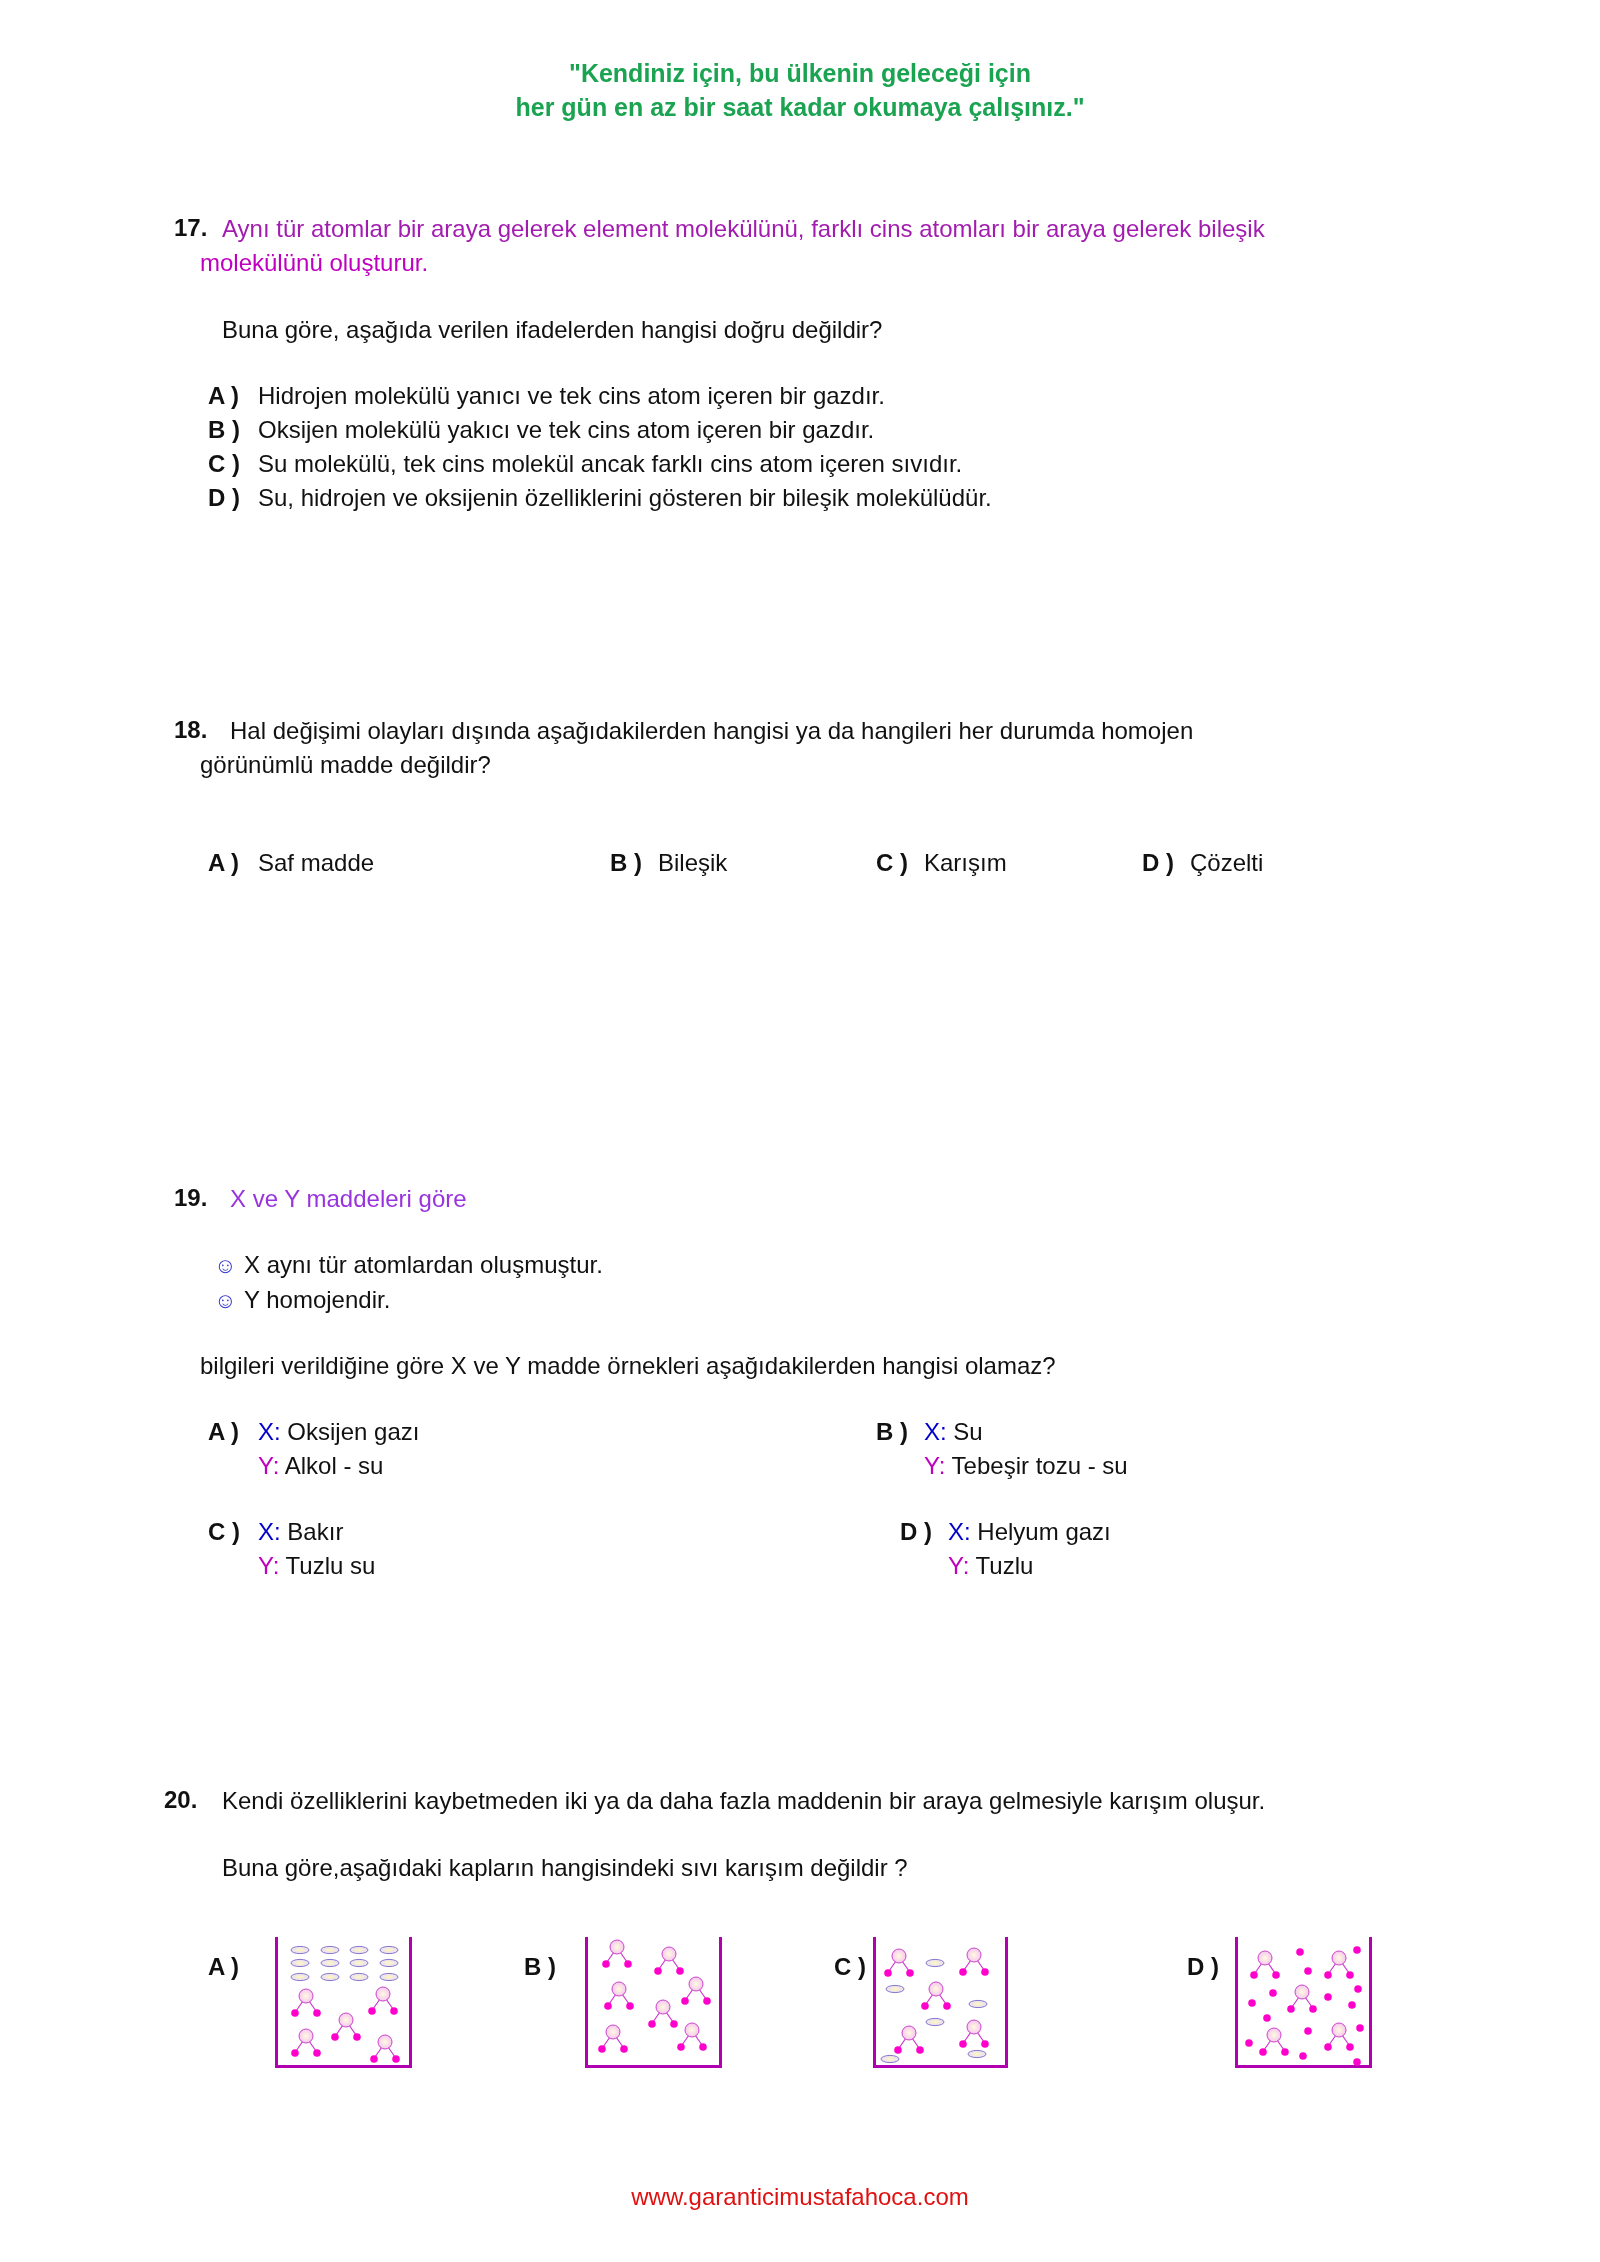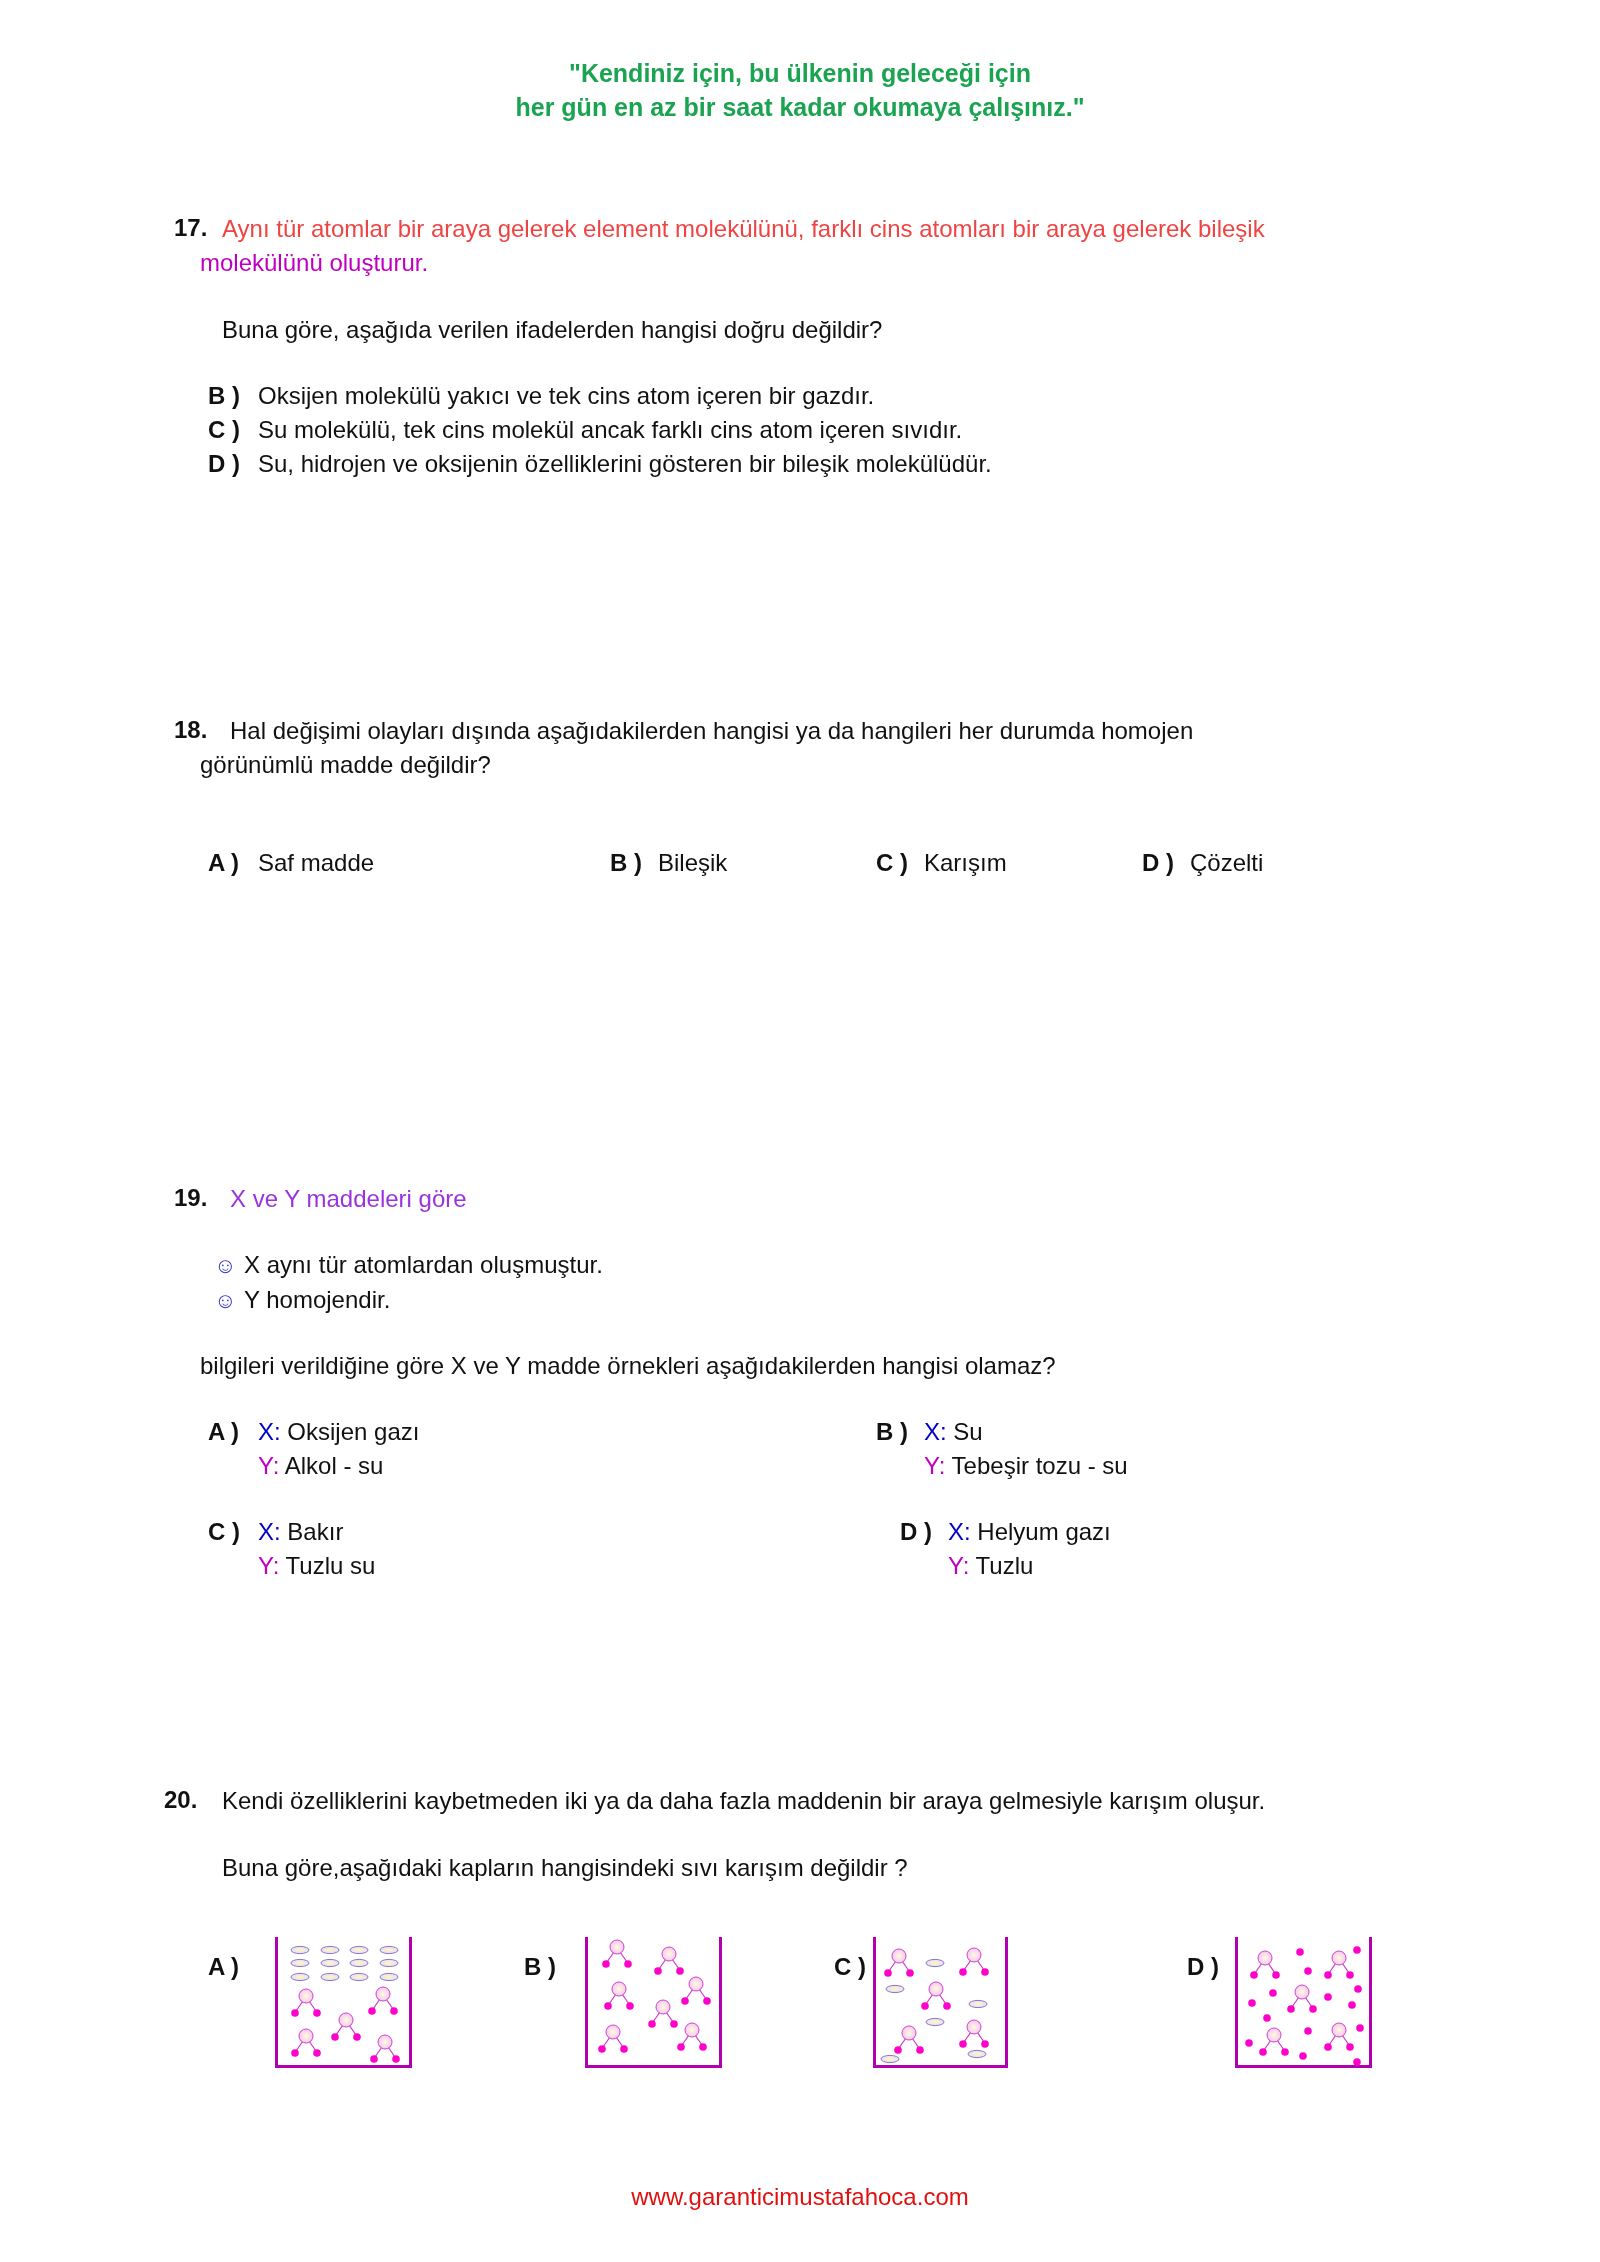--- a/index.html
+++ b/index.html
@@ -16,24 +16,25 @@
   .beaker svg { display: block; overflow: visible; }
 </style>
 </head>
 <body>
 
 <div class="abs quote" style="top:56px;color:#1aa350;">"Kendiniz için, bu ülkenin geleceği için</div>
 <div class="abs quote" style="top:90px;color:#1aa350;">her gün en az bir saat kadar okumaya çalışınız."</div>
 
 <div>
   <div class="abs qnum" style="left:142px;top:214px;">17.</div>
-  <div class="abs txt" style="left:222px;top:212px;color:#ef4444;">Aynı tür atomlar bir araya gelerek element molekülünü, farklı cins atomları bir araya gelerek bileşik</div>
+  <div class="abs txt" style="left:222px;top:212px;color:#a21caf;">Aynı tür atomlar bir araya gelerek element molekülünü, farklı cins atomları bir araya gelerek bileşik</div>
   <div class="abs txt" style="left:200px;top:246px;color:#c000c0;">molekülünü oluşturur.</div>
   <div class="abs txt" style="left:222px;top:313px;">Buna göre, aşağıda verilen ifadelerden hangisi doğru değildir?</div>
   <div class="abs" style="left:208px;top:379px;">
+    <div class="opt-row"><span class="opt-letter" style="width:50px;">A )</span><span>Hidrojen molekülü yanıcı ve tek cins atom içeren bir gazdır.</span></div>
     <div class="opt-row"><span class="opt-letter" style="width:50px;">B )</span><span>Oksijen molekülü yakıcı ve tek cins atom içeren bir gazdır.</span></div>
     <div class="opt-row"><span class="opt-letter" style="width:50px;">C )</span><span>Su molekülü, tek cins molekül ancak farklı cins atom içeren sıvıdır.</span></div>
     <div class="opt-row"><span class="opt-letter" style="width:50px;">D )</span><span>Su, hidrojen ve oksijenin özelliklerini gösteren bir bileşik molekülüdür.</span></div>
   </div>
 </div>
 
 <div>
   <div class="abs qnum" style="left:142px;top:716px;">18.</div>
   <div class="abs txt" style="left:230px;top:714px;">Hal değişimi olayları dışında aşağıdakilerden hangisi ya da hangileri her durumda homojen</div>
   <div class="abs txt" style="left:200px;top:748px;">görünümlü madde değildir?</div>

